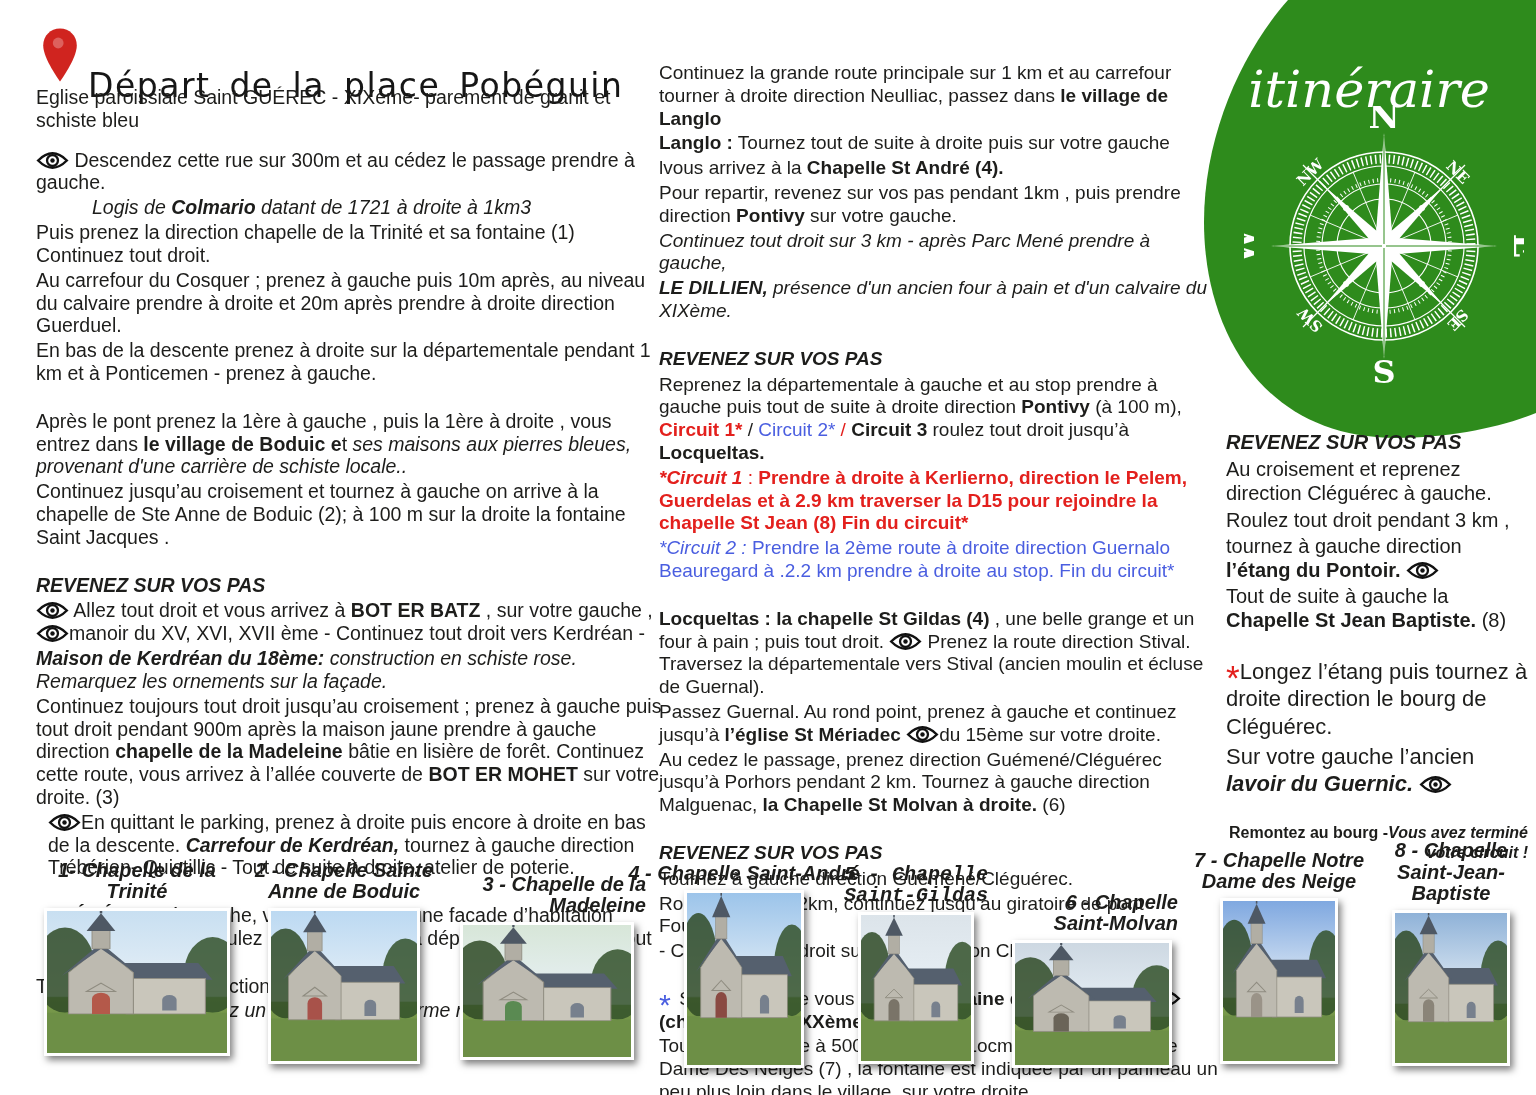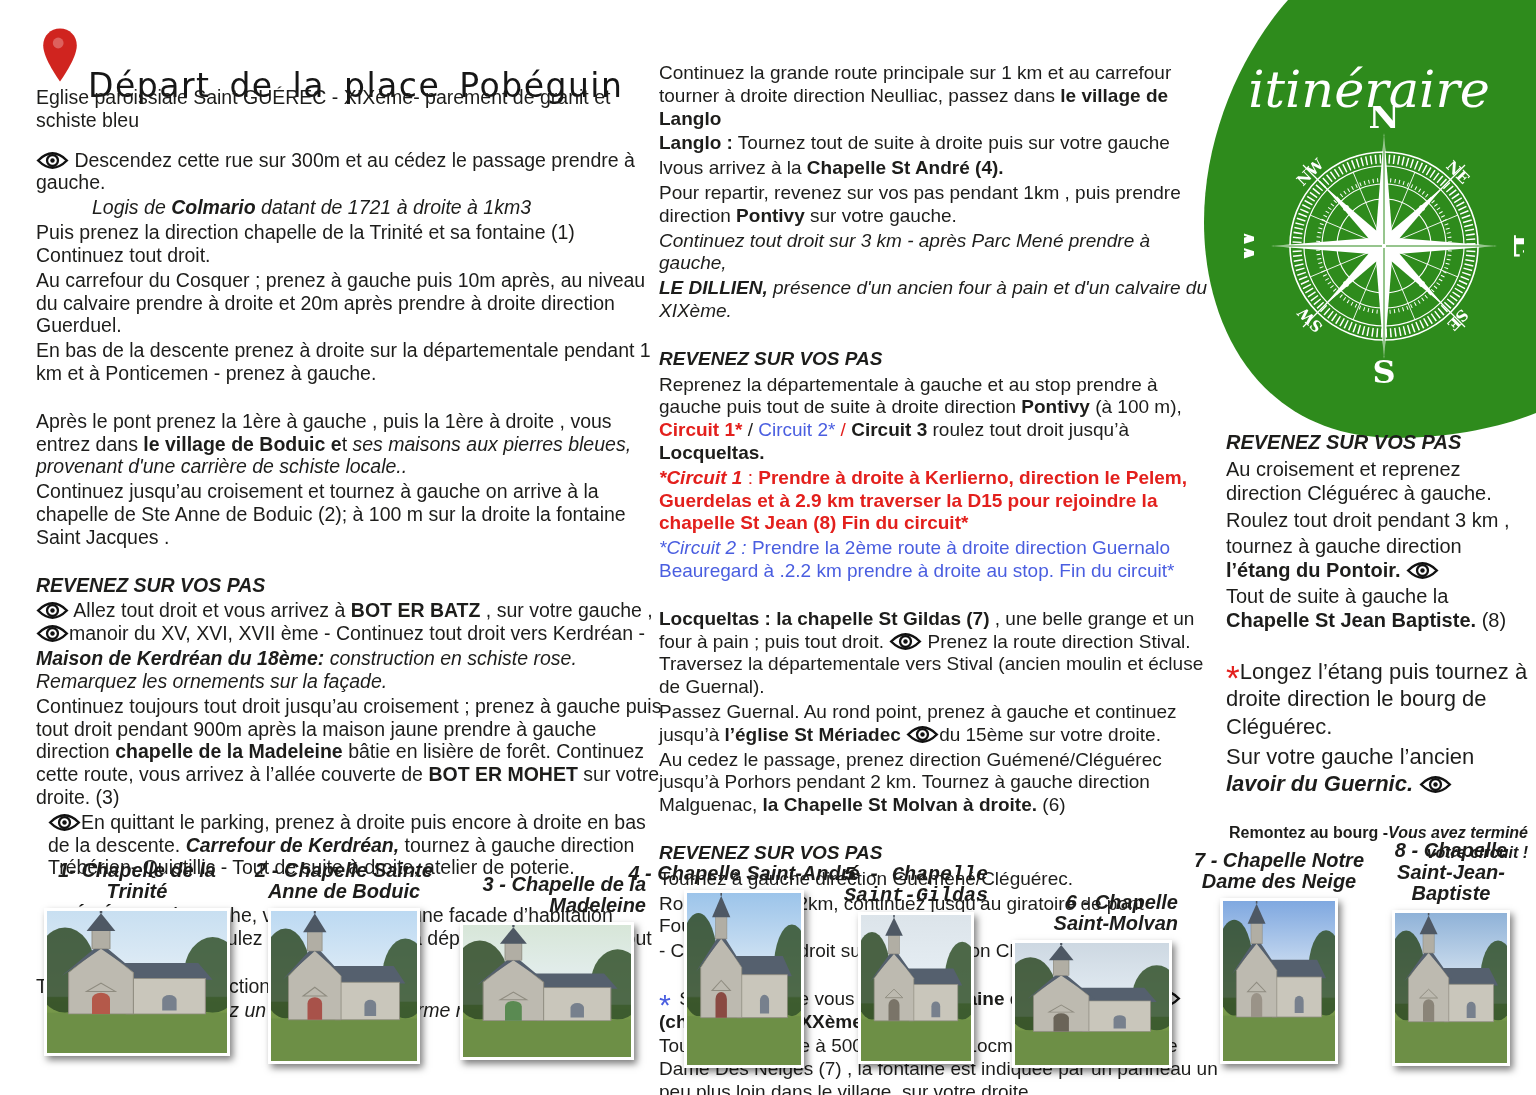--- a/index.html
+++ b/index.html
@@ -182,21 +182,21 @@
     <p class="para"><span>lvous arrivez à la </span><span class="b">Chapelle St André (4).</span></p>
     <p class="para"><span>Pour repartir, revenez sur vos pas pendant 1km , puis prendre direction </span><span class="b">Pontivy</span><span> sur votre gauche.</span></p>
     <p class="para"><span class="i">Continuez tout droit sur 3 km -  après Parc Mené  prendre à gauche,</span></p>
     <p class="para"><span class="bi">LE DILLIEN,</span><span class="i"> présence d'un ancien four à pain et d'un calvaire du XIXème.</span></p>
     <p class="para sp"></p>
     <p class="para h"><span>REVENEZ SUR VOS PAS</span></p>
     <p class="para"><span>Reprenez la départementale à gauche et au stop prendre à gauche puis tout de suite à droite direction </span><span class="b">Pontivy</span><span> (à 100 m), </span><span class="b red">Circuit 1*</span><span> / </span><span class="blue">Circuit 2*</span><span class="red"> / </span><span class="b">Circuit 3</span><span> roulez tout droit jusqu’à </span><span class="b">Locqueltas.</span></p>
     <p class="para"><span class="bi red">*Circuit 1</span><span class="red"> : </span><span class="b red">Prendre à droite à Kerlierno, direction le Pelem, Guerdelas et à  2.9 km traverser la D15 pour rejoindre la chapelle St Jean (8) Fin du circuit*</span></p>
     <p class="para"><span class="i blue">*Circuit 2 :</span><span class="blue"> Prendre la 2ème route à droite direction Guernalo Beauregard à .2.2 km prendre à droite au stop. Fin du circuit*</span></p>
     <p class="para sp"></p>
-    <p class="para"><span class="b">Locqueltas : la chapelle St Gildas (7)</span><span> , une belle grange et un four à pain ; puis tout droit. </span><span class="eye"><svg viewBox="0 0 46 26">
+    <p class="para"><span class="b">Locqueltas : la chapelle St Gildas (4)</span><span> , une belle grange et un four à pain ; puis tout droit. </span><span class="eye"><svg viewBox="0 0 46 26">
           <path d="M3,13 Q23,-7 43,13 Q23,33 3,13 Z" fill="none" stroke="currentColor" stroke-width="3.4"></path>
           <circle cx="23" cy="13" r="7.6" fill="none" stroke="currentColor" stroke-width="3.2"></circle>
           <circle cx="23" cy="13" r="3.1" fill="currentColor"></circle>
         </svg></span><span> Prenez la route direction Stival. Traversez la départementale vers Stival (ancien moulin et écluse de Guernal).</span></p>
     <p class="para"><span>Passez Guernal. Au rond point, prenez à gauche et continuez jusqu’à </span><span class="b">l’église St Mériadec </span><span class="eye"><svg viewBox="0 0 46 26">
           <path d="M3,13 Q23,-7 43,13 Q23,33 3,13 Z" fill="none" stroke="currentColor" stroke-width="3.4"></path>
           <circle cx="23" cy="13" r="7.6" fill="none" stroke="currentColor" stroke-width="3.2"></circle>
           <circle cx="23" cy="13" r="3.1" fill="currentColor"></circle>
         </svg></span><span>du 15ème sur votre droite.</span></p>
     <p class="para"><span>Au cedez le passage, prenez direction Guémené/Cléguérec jusqu’à Porhors pendant 2 km. Tournez à gauche direction Malguenac, </span><span class="b">la Chapelle St Molvan à droite.</span><span> (6)</span></p>

